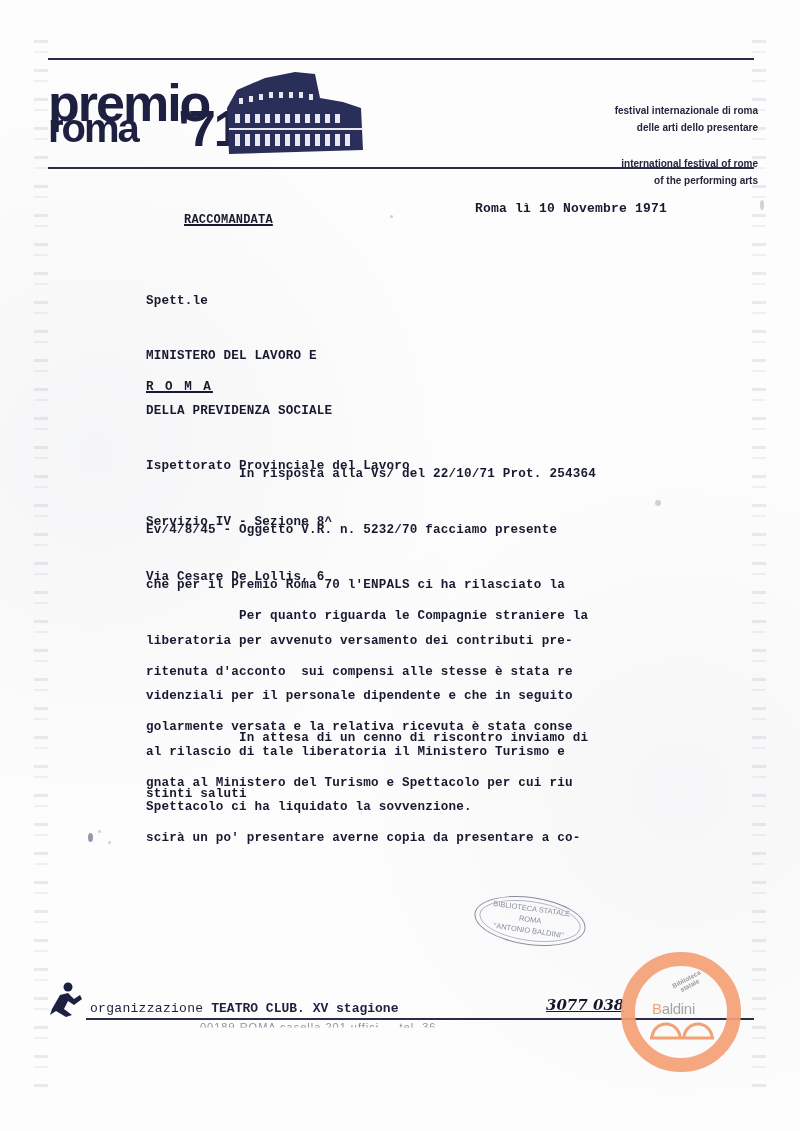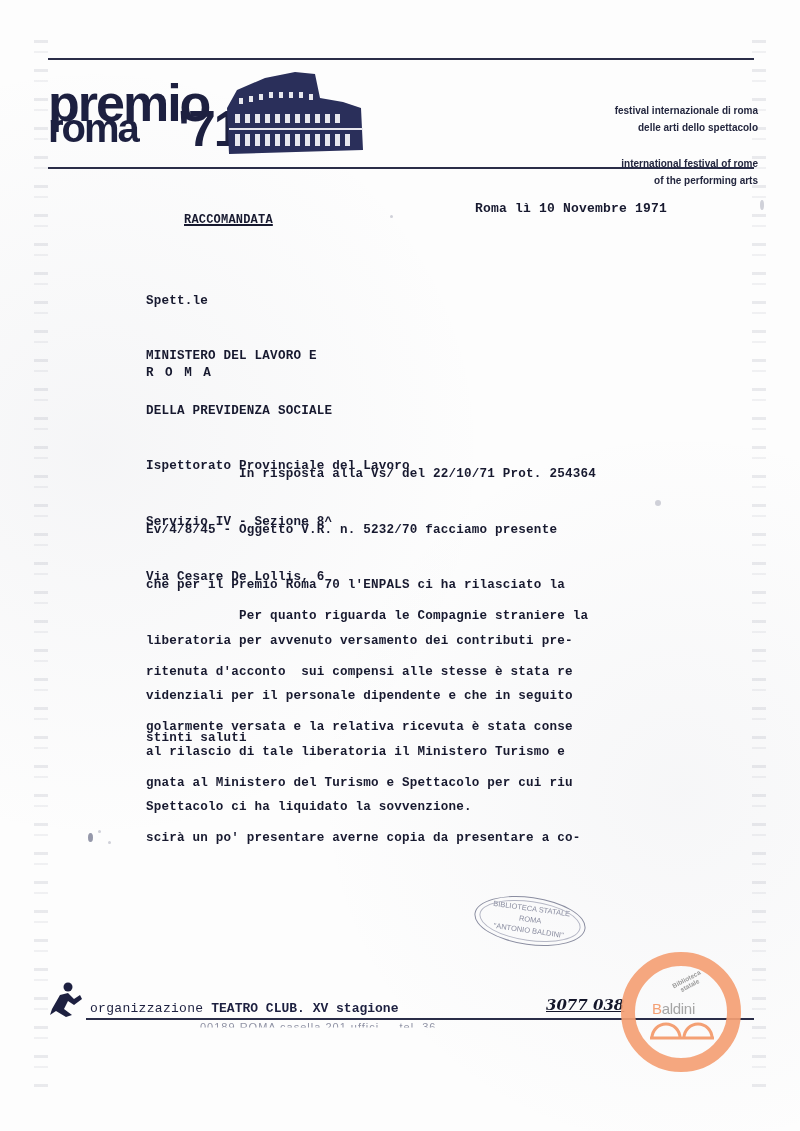--- a/index.html
+++ b/index.html
@@ -43,21 +43,21 @@
   }
   .festival-it { top: 67px; }
   .festival-en { top: 120px; }
 
   
   .typed { position: absolute; font-family: "Liberation Mono", monospace; font-weight: bold;
     font-size: 12.6px; color: #17192f; white-space: pre; letter-spacing: .2px; }
   .raccomandata { left: 160px; top: 213px; text-decoration: underline; text-decoration-thickness: 2px; font-size: 12px; padding-left: 24px; }
   .date { left: 475px; top: 201px; font-size: 13px; }
   .addr { left: 146px; top: 255px; line-height: 18.4px; }
-  .roma { left: 146px; top: 366px; text-decoration-thickness: 2px; letter-spacing: 2px; }
+  .roma { left: 146px; top: 380px; text-decoration: underline; text-decoration-thickness: 2px; letter-spacing: 2px; }
   .para { left: 146px; line-height: 18.5px; }
   .p1 { top: 428px; }
   .p2 { top: 570px; }
   .p3 { top: 692px; }
 
   
   .stamp {
     position: absolute; left: 474px; top: 897px; width: 112px; height: 48px;
     border: 1.6px solid #8a8da0; border-radius: 50%;
     transform: rotate(8deg);
@@ -156,21 +156,21 @@
         <rect x="90" y="66" width="5" height="12"></rect>
       <rect x="100" y="66" width="5" height="12"></rect>
         <rect x="110" y="66" width="5" height="12"></rect>
         <rect x="120" y="66" width="5" height="12"></rect>
       <rect x="4" y="60" width="134" height="2"></rect>
     </g>
   </svg>
 
   <div class="festival festival-it">
     <div>festival internazionale di roma</div>
-    <div>delle arti dello spettacolo</div>
+    <div>delle arti dello presentare</div>
   </div>
   <div class="festival festival-en">
     <div>international festival of rome</div>
     <div>of the performing arts</div>
   </div>
 
   <div class="typed raccomandata">RACCOMANDATA</div>
   <div class="typed date">Roma lì 10 Novembre 1971</div>
 
   <div class="typed addr">
@@ -195,20 +195,21 @@
 
   <div class="typed para p2">
     <div>            Per quanto riguarda le Compagnie straniere la</div>
     <div>ritenuta d'acconto  sui compensi alle stesse è stata re</div>
     <div>golarmente versata e la relativa ricevuta è stata conse</div>
     <div>gnata al Ministero del Turismo e Spettacolo per cui riu</div>
     <div>scirà un po' presentare averne copia da presentare a co-</div>
   </div>
 
   <div class="typed para p3">
+    <div>            In attesa di un cenno di riscontro inviamo di</div>
     <div>stinti saluti</div>
   </div>
 
   <div class="stamp">
     <div class="inner"></div>
     <div>BIBLIOTECA STATALE</div>
     <div>ROMA</div>
     <div>"ANTONIO BALDINI"</div>
   </div>
 

